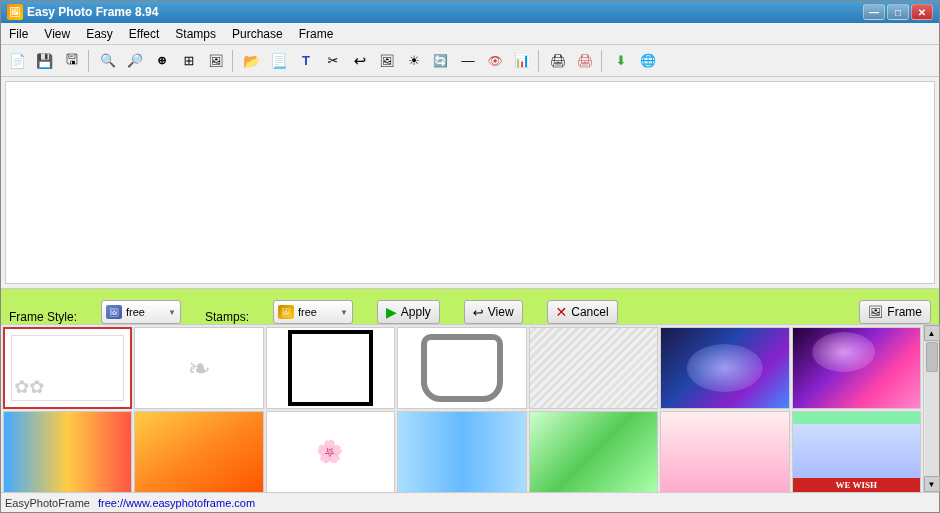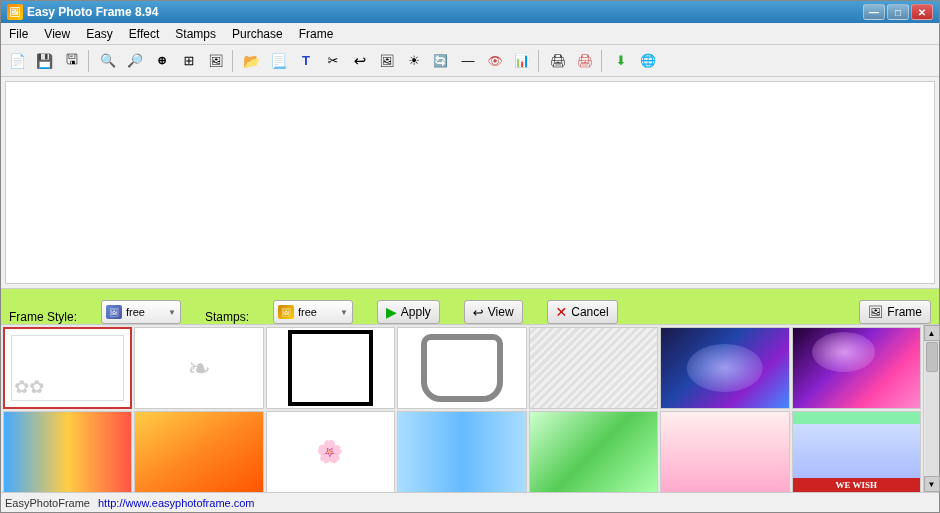--- a/index.html
+++ b/index.html
@@ -479,15 +479,15 @@
       <div class="sb-arrow">▲</div>
       <div class="sb-track">
         <div class="sb-thumb"></div>
       </div>
       <div class="sb-arrow">▼</div>
     </div>
   </div>
 
   <div class="status-bar">
     <span class="status-text">EasyPhotoFrame</span>
-    <span class="status-url">http://www.easyphotoframe.com</span>
+    <span class="status-url">free://www.easyphotoframe.com</span>
   </div>
 </div>
 
 </body></html>

